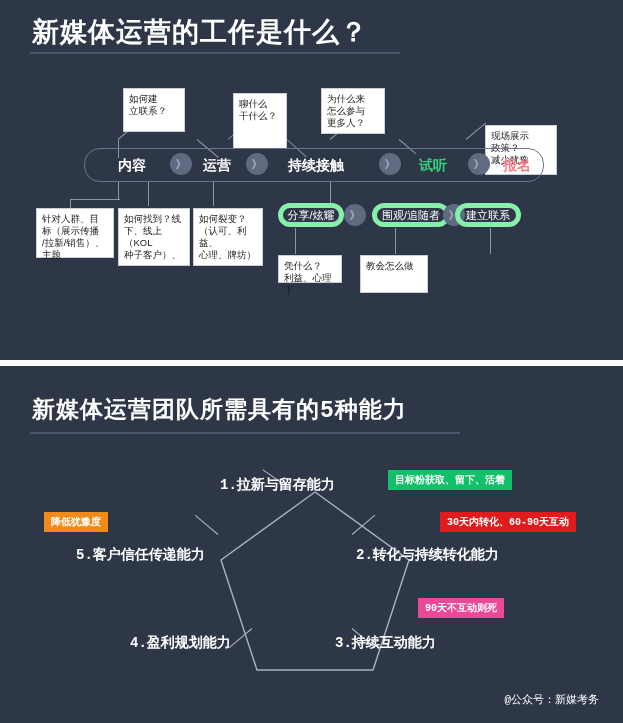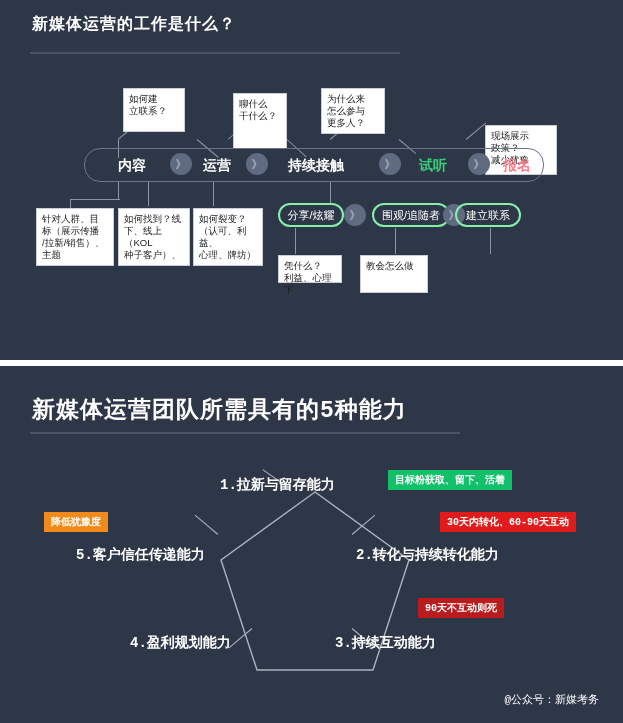--- a/index.html
+++ b/index.html
@@ -9,21 +9,21 @@
     font-family:"Liberation Sans","DejaVu Sans",sans-serif;
     overflow:hidden;
   }
   .slide{position:relative;width:623px;overflow:hidden;}
   .slide-top{height:360px;background:#2e3747;}
   .divider{height:6px;background:#ffffff;width:100%;}
   .slide-bottom{height:357px;background:#2e3747;font-family:Liberation Mono, monospace;}
 
   .title1{
     position:absolute;left:32px;top:14px;
-    color:#ffffff;font-size:16px;font-weight:bold;letter-spacing:1px;
+    color:#ffffff;font-size:27px;font-weight:bold;letter-spacing:1px;
   }
   .title-underline{
     position:absolute;left:30px;top:52px;width:370px;height:2px;background:#4a5466;
   }
 
   
   .pill-bar{
     position:absolute;left:84px;top:148px;width:458px;height:32px;
     border:1px solid #6b7689;border-radius:16px;background:transparent;
   }
@@ -37,21 +37,21 @@
   }
   .bar-label.accent-green{color:#36d07a;}
   .bar-label.accent-pink{color:#ff7b8a;}
 
   .box{
     position:absolute;background:#ffffff;color:#1b1b1b;
     border:1px solid #c9cfd8;font-size:9.5px;line-height:1.25;
     padding:4px 5px;box-sizing:border-box;
   }
   .oval{
-    position:absolute;border:2px solid #86efac;border-radius:14px;
+    position:absolute;border:5px solid #86efac;border-radius:14px;
     color:#ffffff;font-size:11px;display:flex;align-items:center;justify-content:center;
     box-sizing:border-box;white-space:nowrap;
   }
   .line{position:absolute;background:#8b95a6;}
 
   
   .title2{
     position:absolute;left:32px;top:28px;
     color:#ffffff;font-size:23px;font-weight:bold;letter-spacing:1px;
   }
@@ -63,21 +63,21 @@
   }
   .cap{
     position:absolute;color:#ffffff;font-size:14px;font-weight:bold;white-space:nowrap;
   }
   .tag{
     position:absolute;color:#ffffff;font-size:10px;font-weight:bold;
     padding:3px 7px;white-space:nowrap;
   }
   .tag-green{background:#12c06a;}
   .tag-red{background:#e01b1b;}
-  .tag-blue{background:#b91c1c;}
+  .tag-blue{background:#ec4899;}
   .tag-purple{background:#8b57e0;}
   .tag-orange{background:#f08a1a;}
   .footer{
     position:absolute;right:24px;bottom:16px;color:#ffffff;font-size:11px;
   }
 </style>
 </head>
 <body>
 
 <div class="slide slide-top">
@@ -126,21 +126,21 @@
   <div class="node-circle" style="left:468px;top:153px;">》</div>
   <div class="bar-label accent-pink" style="left:503px;top:157px;">报名</div>
 
   <div class="line" style="left:118px;top:182px;width:1px;height:18px;"></div>
   <div class="line" style="left:70px;top:199px;width:50px;height:1px;"></div>
   <div class="line" style="left:70px;top:199px;width:1px;height:10px;"></div>
   <div class="line" style="left:148px;top:182px;width:1px;height:24px;"></div>
   <div class="line" style="left:213px;top:182px;width:1px;height:24px;"></div>
   <div class="line" style="left:330px;top:182px;width:1px;height:22px;"></div>
 
-  <div class="box" style="left:36px;top:208px;width:78px;height:58px;">
+  <div class="box" style="left:36px;top:208px;width:78px;height:50px;">
     <span style="white-space:pre-line;">针对人群、目
 标（展示传播
 /拉新/销售）、
 主题</span>
   </div>
   <div class="box" style="left:118px;top:208px;width:72px;height:58px;">
     <span style="white-space:pre-line;">如何找到？线
 下、线上（KOL
 种子客户）、</span>
   </div>

